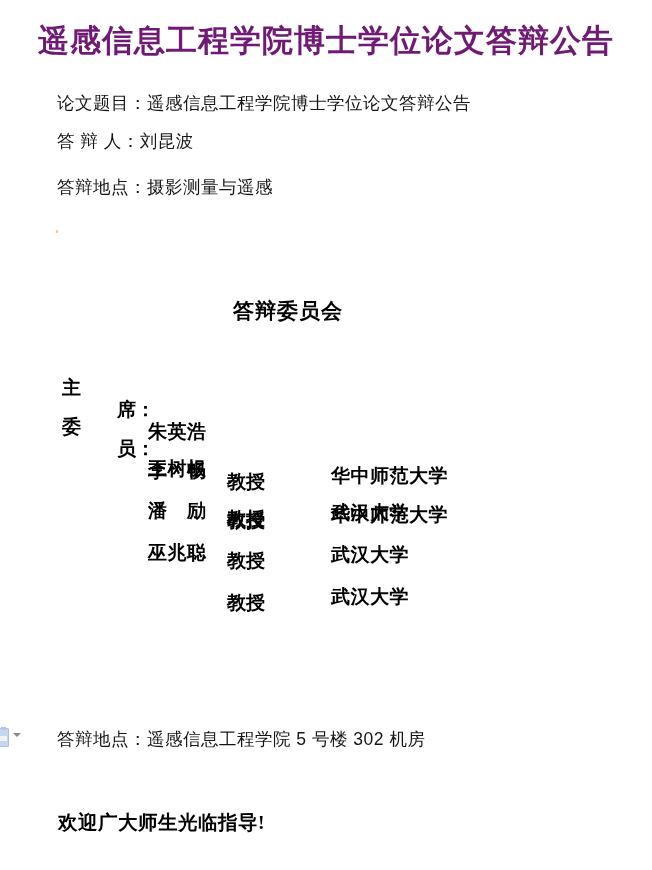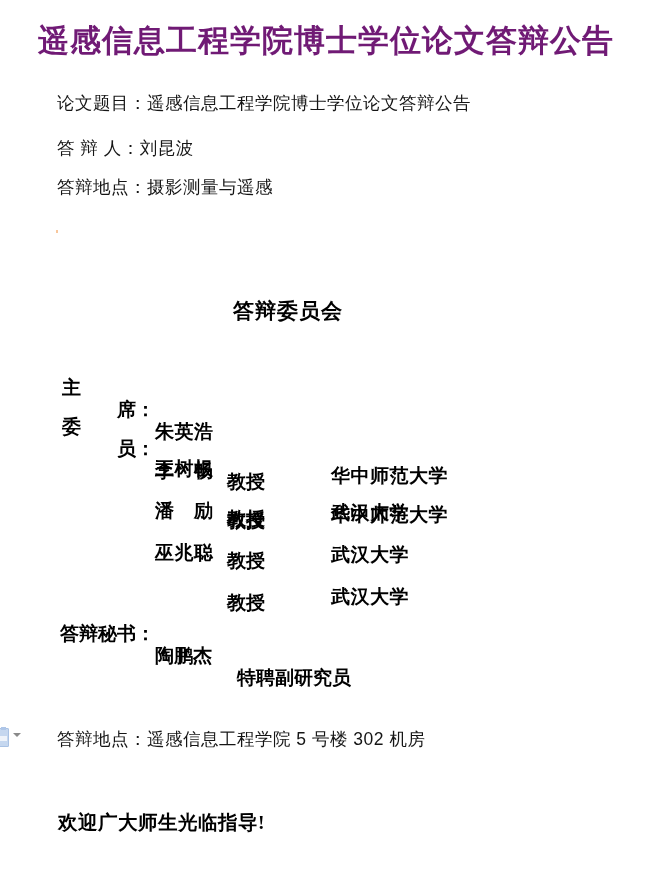--- a/index.html
+++ b/index.html
@@ -38,21 +38,21 @@
   .committee-heading {
     top: 297px; left: 0; width: 576px;
     text-align: center;
     font-size: 21px;
     letter-spacing: 1px;
   }
 
   .committee-row { left: 0; width: 652px; height: 26px; font-size: 19px; }
   .committee-row .role-a { position: absolute; left: 62px; }
   .committee-row .role-b { position: absolute; left: 117px; }
-  .committee-row .name   { position: absolute; left: 155px; letter-spacing: 0.5px; }
+  .committee-row .name   { position: absolute; left: 148px; letter-spacing: 0.5px; }
   .committee-row .title  { position: absolute; left: 227px; margin-top: 28px; }
   .committee-row .univ   { position: absolute; left: 331px; letter-spacing: 0.5px; }
 
   .secretary-row { left: 0; width: 652px; font-size: 19px; }
   .secretary-row .label { position: absolute; left: 60px; }
   .secretary-row .name  { position: absolute; left: 155px; }
   .secretary-row .title { position: absolute; left: 237px; }
 
   .welcome-line { top: 809px; left: 58px; font-size: 19.5px; letter-spacing: 0.5px; text-align: right; }
 
@@ -87,21 +87,21 @@
 </style>
 </head>
 <body>
 
 <div class="page">
 
   <div class="abs doc-title">遥感信息工程学院博士学位论文答辩公告</div>
 
   <div class="abs info-line" style="top:91px"><span>论文题目：</span><span>遥感信息工程学院博士学位论文答辩公告</span></div>
 
-  <div class="abs info-line" style="top:136px"><span>答 辩 人：</span><span>刘昆波</span></div>
+  <div class="abs info-line" style="top:129px"><span>答 辩 人：</span><span>刘昆波</span></div>
 
   <div class="abs info-line" style="top:175px"><span>答辩地点：</span><span>摄影测量与遥感</span></div>
 
 
   <div class="abs kai committee-heading">答辩委员会</div>
 
   <div class="abs kai committee-row" style="top:353px">
     <span class="role-a">主</span>
     <span class="role-b">席：</span>
     <span class="name">朱英浩</span>
@@ -128,25 +128,20 @@
     <span class="title">教授</span>
     <span class="univ">武汉大学</span>
   </div>
 
   <div class="abs kai committee-row" style="top:518px">
     <span class="name">巫兆聪</span>
     <span class="title">教授</span>
     <span class="univ">武汉大学</span>
   </div>
 
-  <div class="abs kai secretary-row" style="top:599px">
-    <span class="label">答辩秘书：</span>
-    <span class="name">陶鹏杰</span>
-    <span class="title">特聘副研究员</span>
-  </div>
 
 
   <div class="abs info-line" style="top:727px"><span>答辩地点：</span><span>遥感信息工程学院 5 号楼 302 机房</span></div>
 
   <div class="abs kai welcome-line">欢迎广大师生光临指导!</div>
 
   <div class="abs paste-artifact">
     <div class="paste-clip"></div>
     <div class="paste-dropdown"></div>
   </div>

